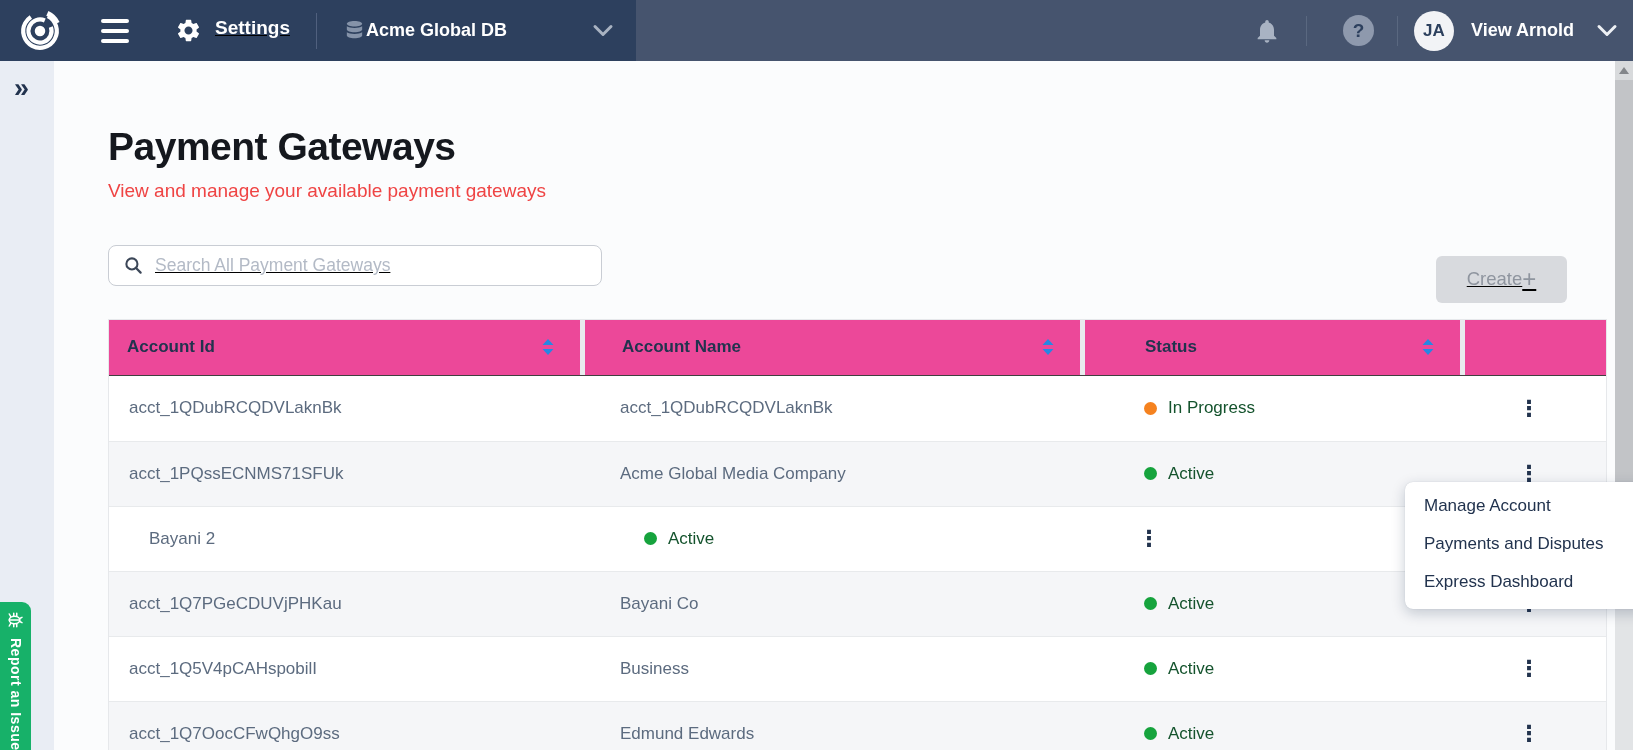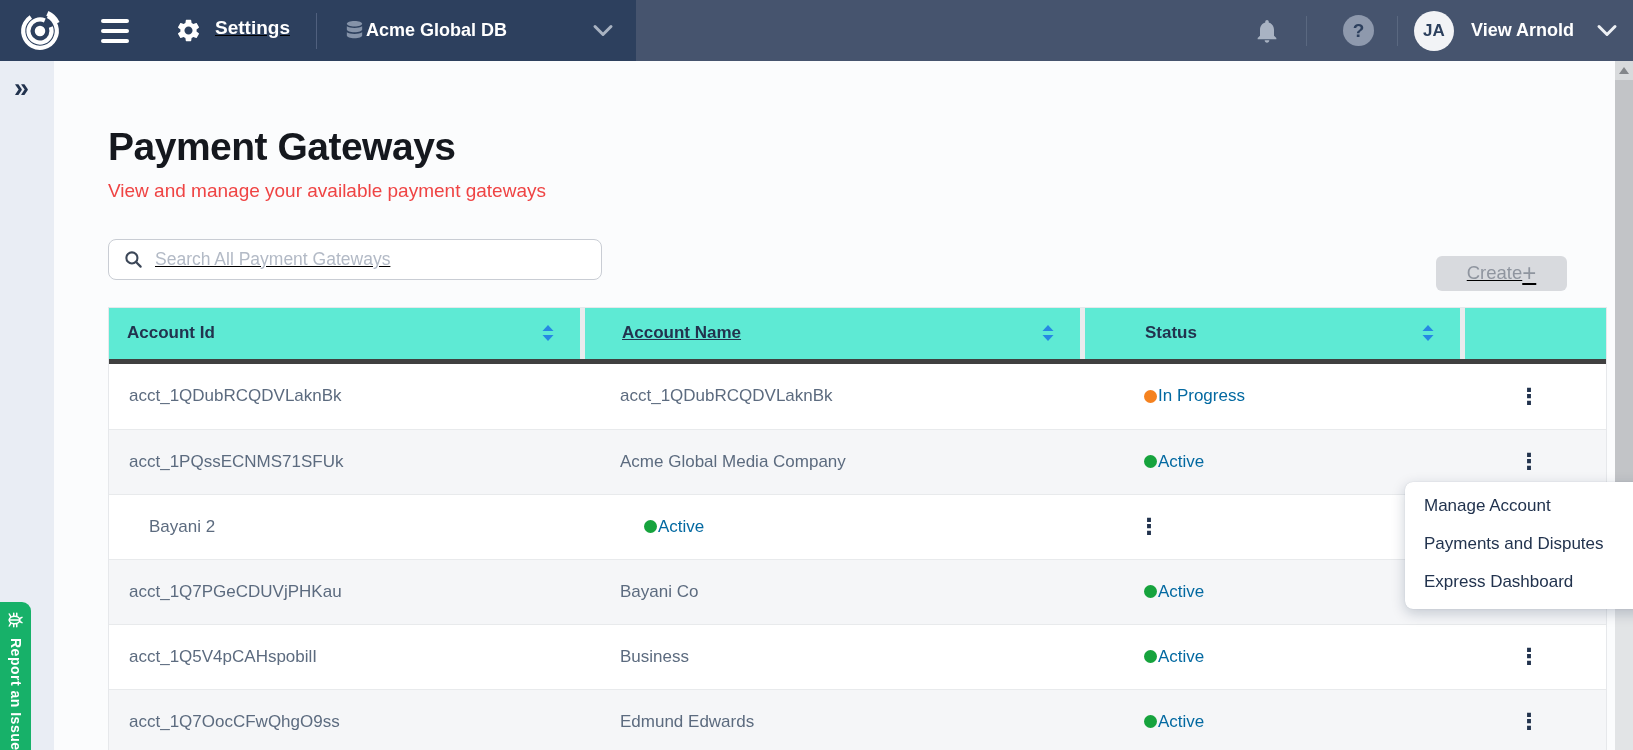--- a/index.html
+++ b/index.html
@@ -45,41 +45,41 @@
   main { position:absolute; left:58px; top:61px; width:1579px; height:689px; overflow:hidden; }
   .page-title { margin:64px 0 0 50px; font-size:39px; font-weight:700; color:#15181e; letter-spacing:-0.5px; line-height:1.15; }
   .page-subtitle { margin:10px 0 0 50px; font-size:19px; color:#ef4444; }
 
   .toolbar { margin:26px 0 0 50px; width:1459px; display:flex; align-items:center; justify-content:space-between;text-decoration:underline; }
   .search-box { width:494px; height:41px; background:#fff; border:1px solid #c9cdd4; border-radius:8px;
     display:flex; align-items:center; padding:0 12px 0 15px; }
   .search-box input { border:none; outline:none; flex:1; font-size:17.5px; color:#3c4758; margin-left:12px;
     font-family:"Liberation Sans", sans-serif; background:transparent; }
   .search-box input::placeholder { color:#b3bac6; }
-  .create-btn { width:131px; height:35px; background:#d8dade; border:none; border-radius:6px; color:#8f959f;
+  .create-btn { width:131px; height:47px; background:#d8dade; border:none; border-radius:6px; color:#8f959f;
     font-size:18.5px; display:flex; align-items:center; justify-content:center; cursor:default;
     font-family:"Liberation Sans", sans-serif;margin-top:28px; }
   .create-plus { font-size:24px; font-weight:400; line-height:1; }
 
   
   .gw-table { margin:16px 0 0 50px; width:1499px; border:1px solid #e6e8eb; background:#fff; }
-  .thead { display:grid; grid-template-columns:471px 500px 380px 148px; background:#5eead4; height:56px;
-    border-bottom:5px solid #404040; }
+  .thead { display:grid; grid-template-columns:471px 500px 380px 148px; background:#ec4899; height:56px;
+    border-bottom:1px solid #404040; }
   .th { display:flex; align-items:center; justify-content:space-between; font-size:17px; font-weight:700;
     color:#22334e; padding:0 25px 0 18px; cursor:pointer; }
-  .th.th-name { border-left:5px solid #e9ebee; padding-left:37px;text-decoration:underline; }
+  .th.th-name { border-left:5px solid #e9ebee; padding-left:37px; }
   .th.th-status { border-left:5px solid #e9ebee; padding-left:60px;text-align:right; }
   .th.th-actions { border-left:5px solid #e9ebee; }
   .tr { display:grid; grid-template-columns:471px 500px 380px 148px; height:65px; align-items:center;
     font-size:17px; color:#5c6b7f; background:#fff; }
   .tr + .tr { border-top:1px solid #e8eaec; }
   .tr:nth-child(even) { background:#f5f6f8; }
   .td-id { padding-left:20px; }
   .td-name { padding-left:40px; }
-  .td-status { display:flex; align-items:center; gap:1px; padding-left:64px; color:#0369a1; }
+  .td-status { display:flex; align-items:center; gap:11px; padding-left:64px; color:#14532d; }
   .status-dot { width:13px; height:13px; border-radius:50%; flex:0 0 auto; }
   .td-actions { display:flex; align-items:center; padding-left:50px; }
   .kebab-btn { background:none; border:none; cursor:pointer; color:#22334e; font-size:22px; font-weight:700;
     line-height:0.8; padding:4px 8px; font-family:"DejaVu Sans", sans-serif; }
 
   
   .context-menu { position:absolute; left:1405px; top:482px; width:272px; background:#fff; border-radius:8px;
     box-shadow:0 4px 14px rgba(9,30,66,0.22), 0 0 1px rgba(9,30,66,0.2); padding:5px 0 8px; z-index:40; }
   .menu-item { height:38px; display:flex; align-items:center; padding-left:19px; font-size:17px; color:#22334e;
     cursor:pointer; white-space:nowrap; }

